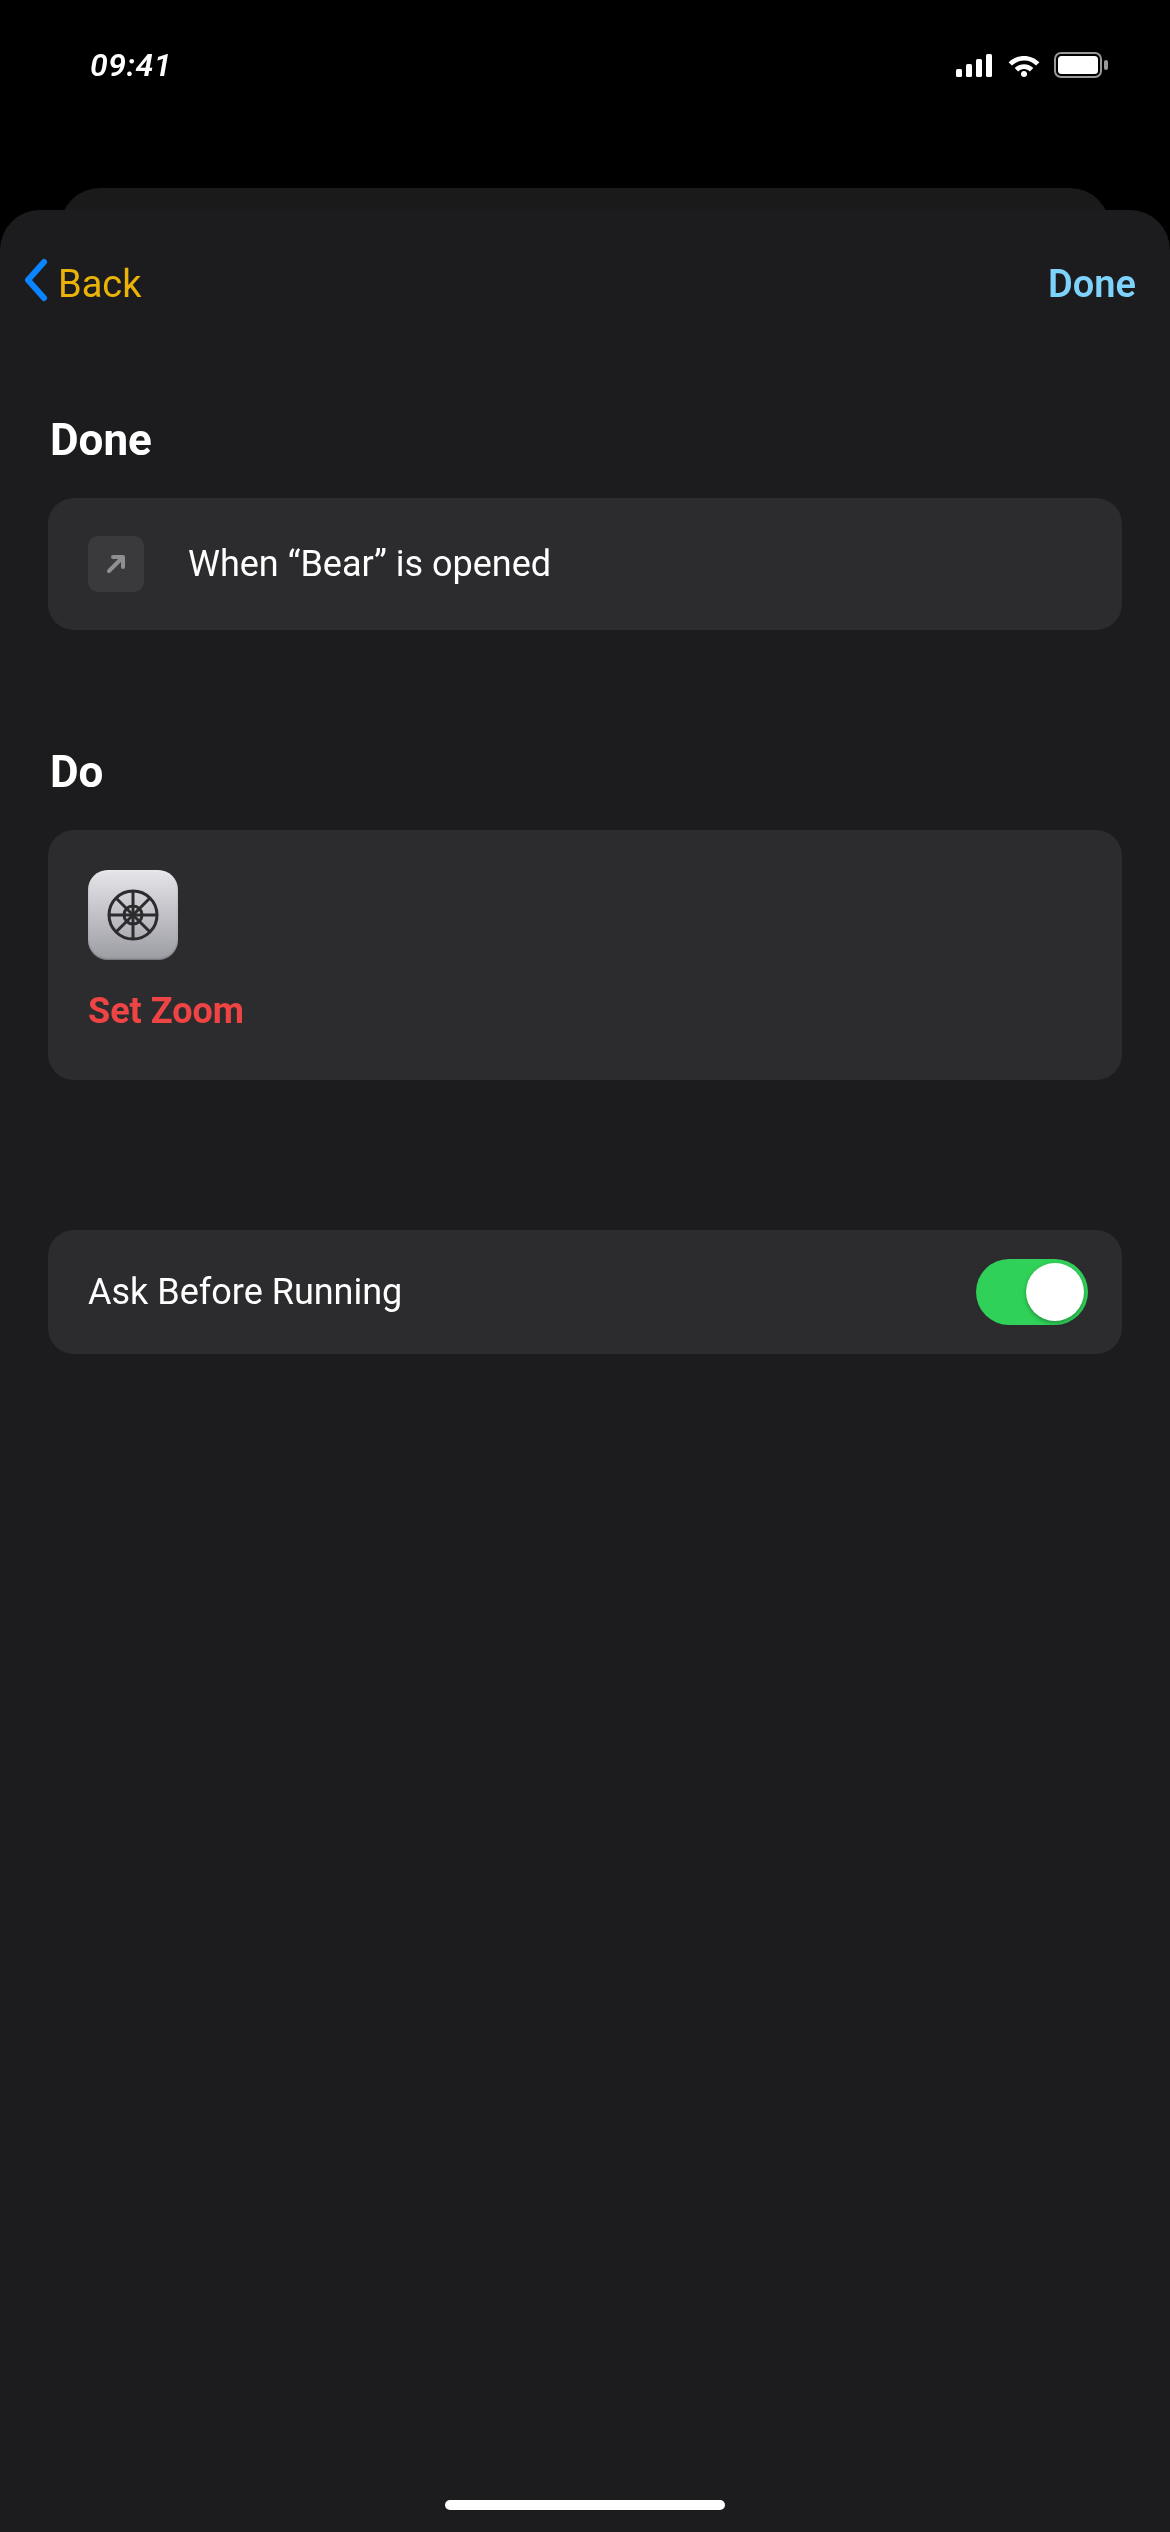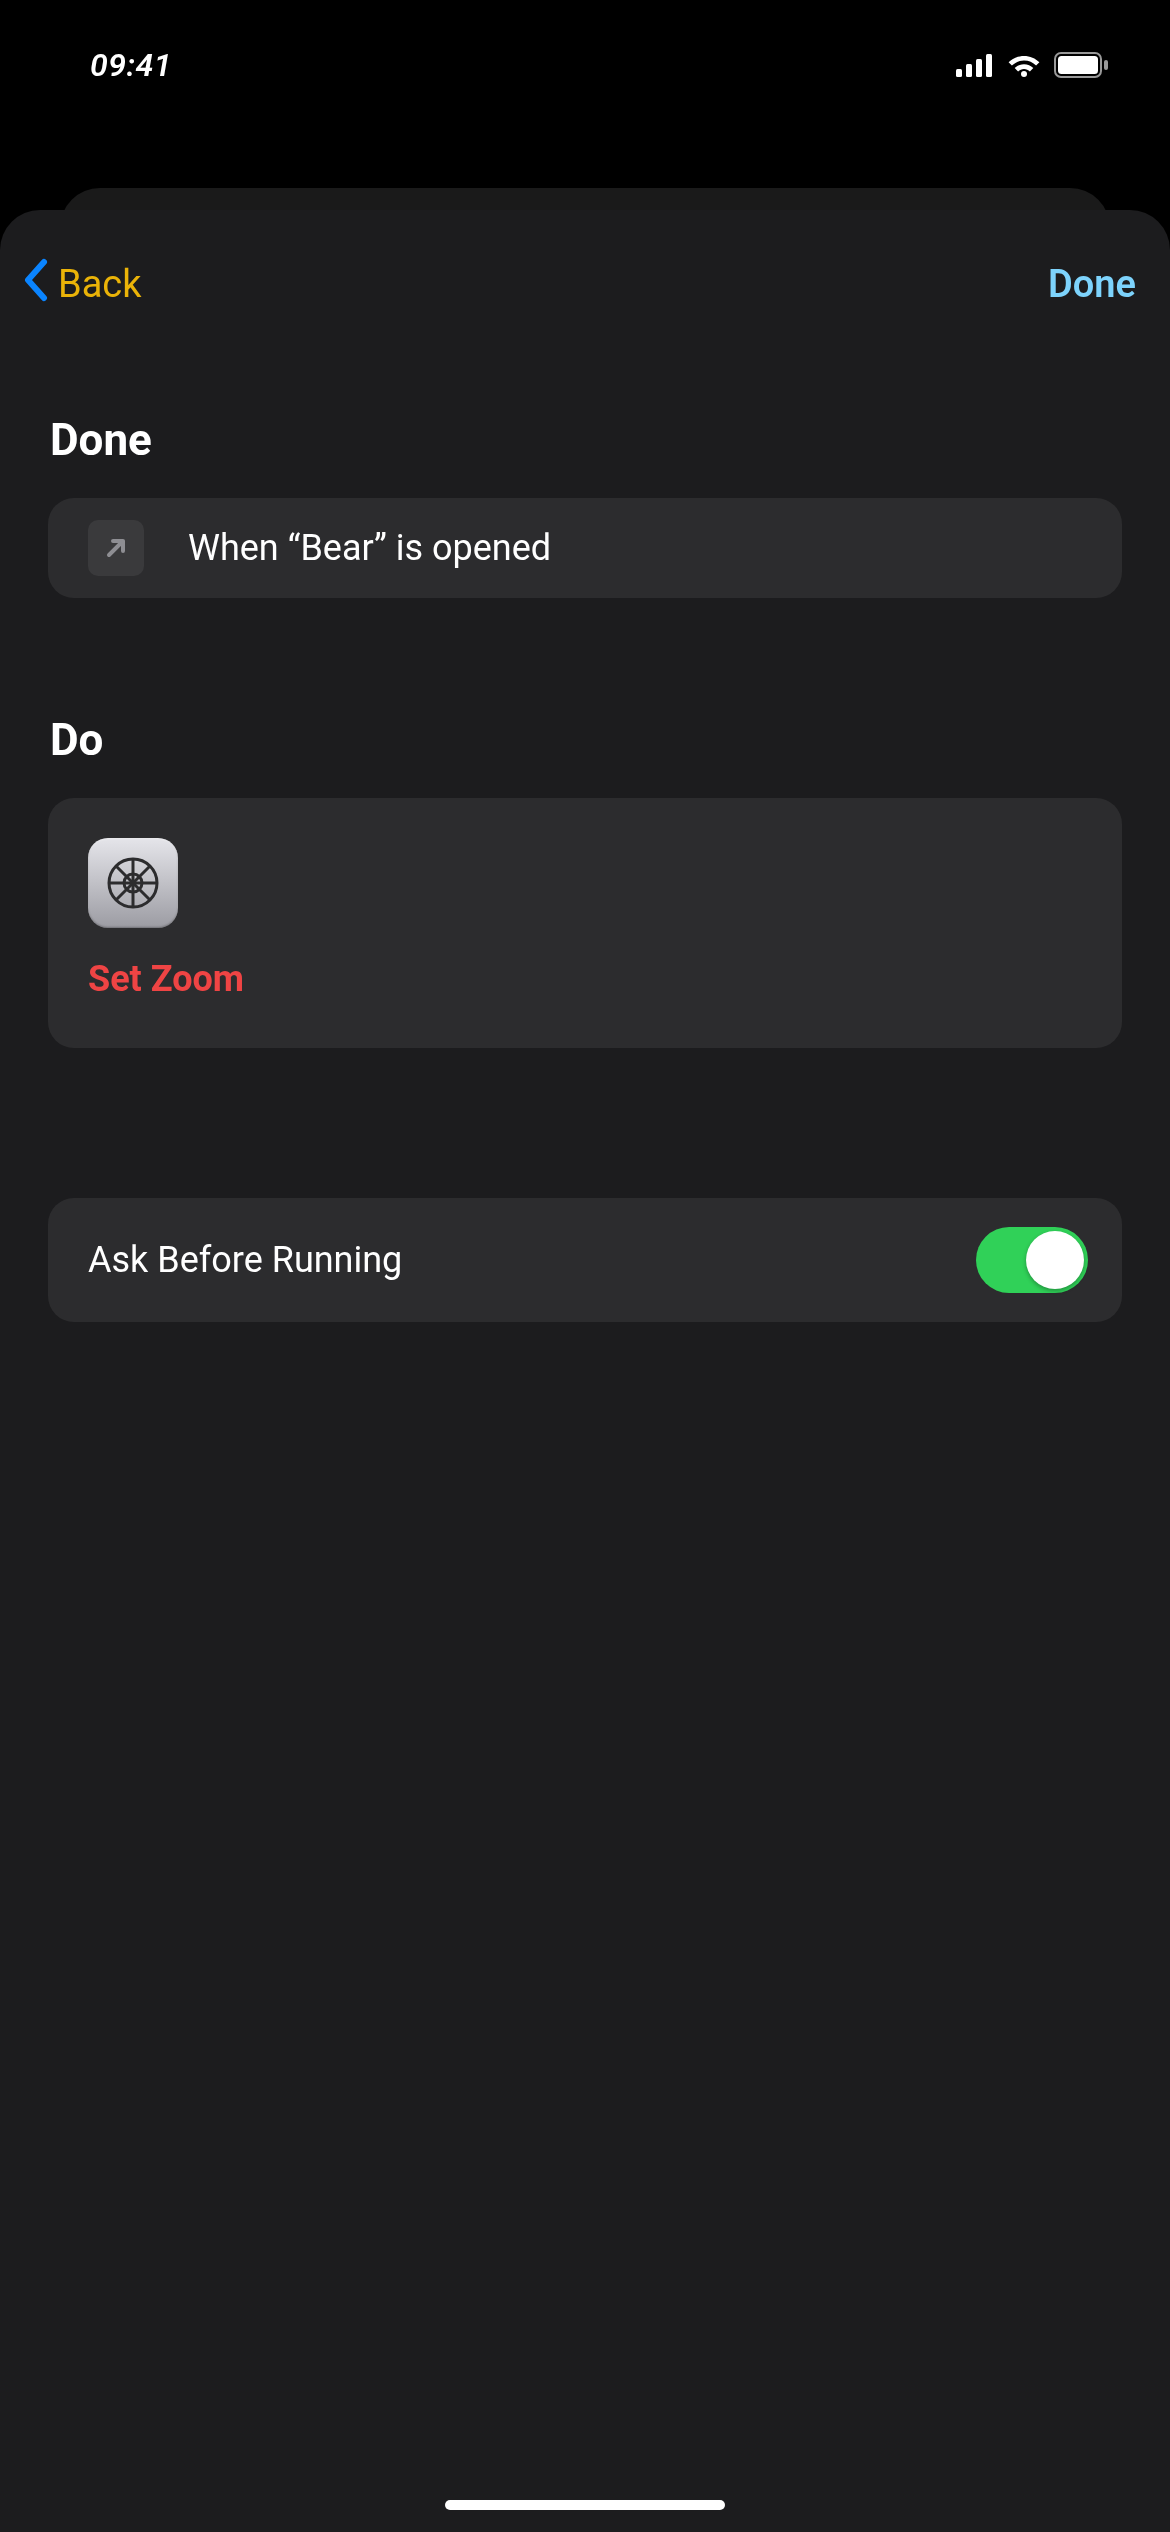--- a/index.html
+++ b/index.html
@@ -82,21 +82,21 @@
       margin-bottom: 32px;
     }
     .section-h.when { margin-top: 30px; }
     .section-h.do { margin-top: 116px; }
 
     
     .when-card {
       margin: 0 48px;
       background: #2c2c2e;
       border-radius: 26px;
-      height: 100px;
+      height: 132px;
       display: flex;
       align-items: center;
       padding: 0 40px;
       gap: 44px;
     }
     .when-icon {
       width: 56px; height: 56px;
       border-radius: 10px;
       background: #3a3a3c;
       display: flex;

